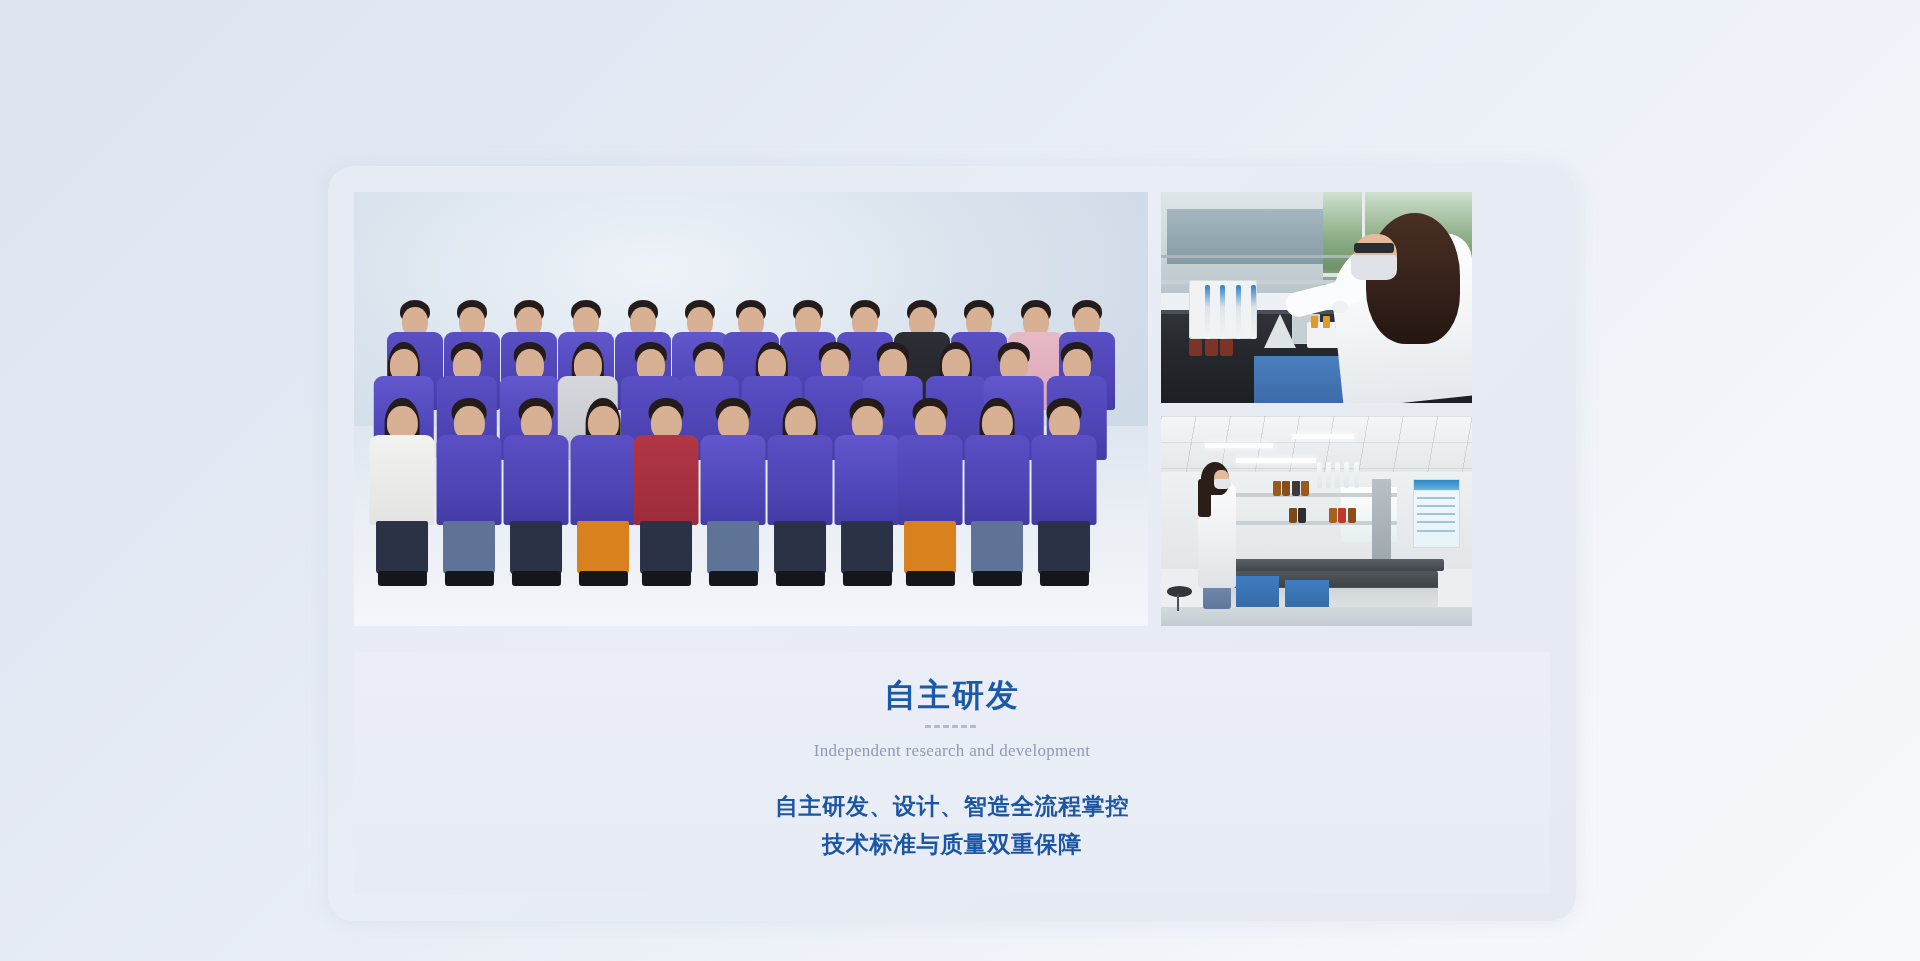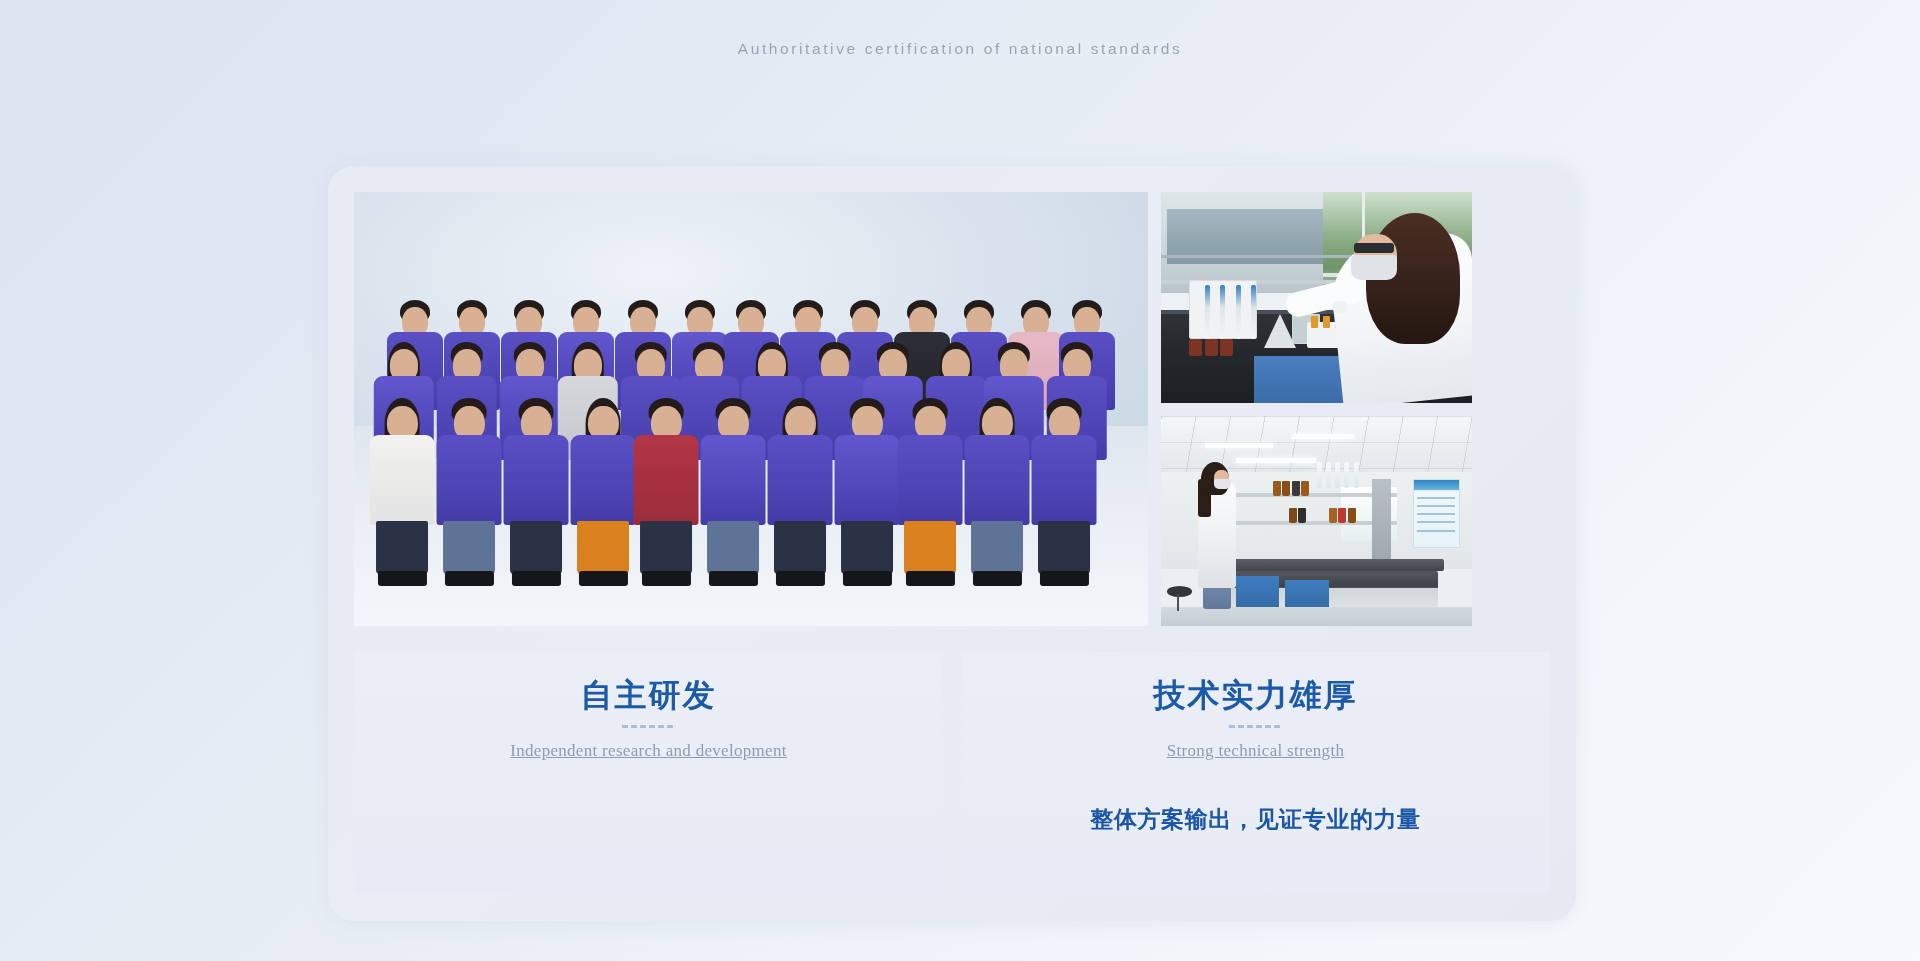--- a/index.html
+++ b/index.html
@@ -372,40 +372,38 @@
     width:54px; height:3px;
     background:repeating-linear-gradient(90deg,#aebdd6 0 6px, transparent 6px 9px);
   }
 
   .card-en {
     margin-top:13px;
     font-family:"Liberation Serif", serif;
     font-size:17px;
     color:#8e9cb4;
     letter-spacing:.3px;
-    text-decoration:underline;
   }
 
   .card-desc {
     margin-top:27px;
     font-family:"Liberation Serif", serif;
     font-size:23px;
     font-weight:bold;
     color:#1b55a5;
     line-height:1.62;
     letter-spacing:.6px;
     white-space:pre-line;
   }
   .card-desc.single { margin-top:40px; }
 </style>
 </head>
 <body>
 
 <div class="header">
-  <div class="sub-title">Authoritative certification of national standards</div>
 </div>
 
 <div class="panel">
 
   <div class="media-grid">
 
     <div class="photo photo-main">
       <div class="grp-bg"></div>
       <div class="grp-floor"></div>
       <div class="grp-people" id="group-people">
@@ -704,23 +702,19 @@
 
     </div>
   </div>
 
   <div class="cards">
 
     <div class="card">
       <div class="card-title">自主研发</div>
       <div class="dots"></div>
       <div class="card-en">Independent research and development</div>
+      <div class="card-desc">自主研发、设计、智造全流程掌控
+技术标准与质量双重保障</div>
     </div>
 
-    <div class="card">
-      <div class="card-title">技术实力雄厚</div>
-      <div class="dots"></div>
-      <div class="card-en">Strong technical strength</div>
-      <div class="card-desc single">整体方案输出，见证专业的力量</div>
-    </div>
 
   </div>
 </div>
 
 </body></html>

